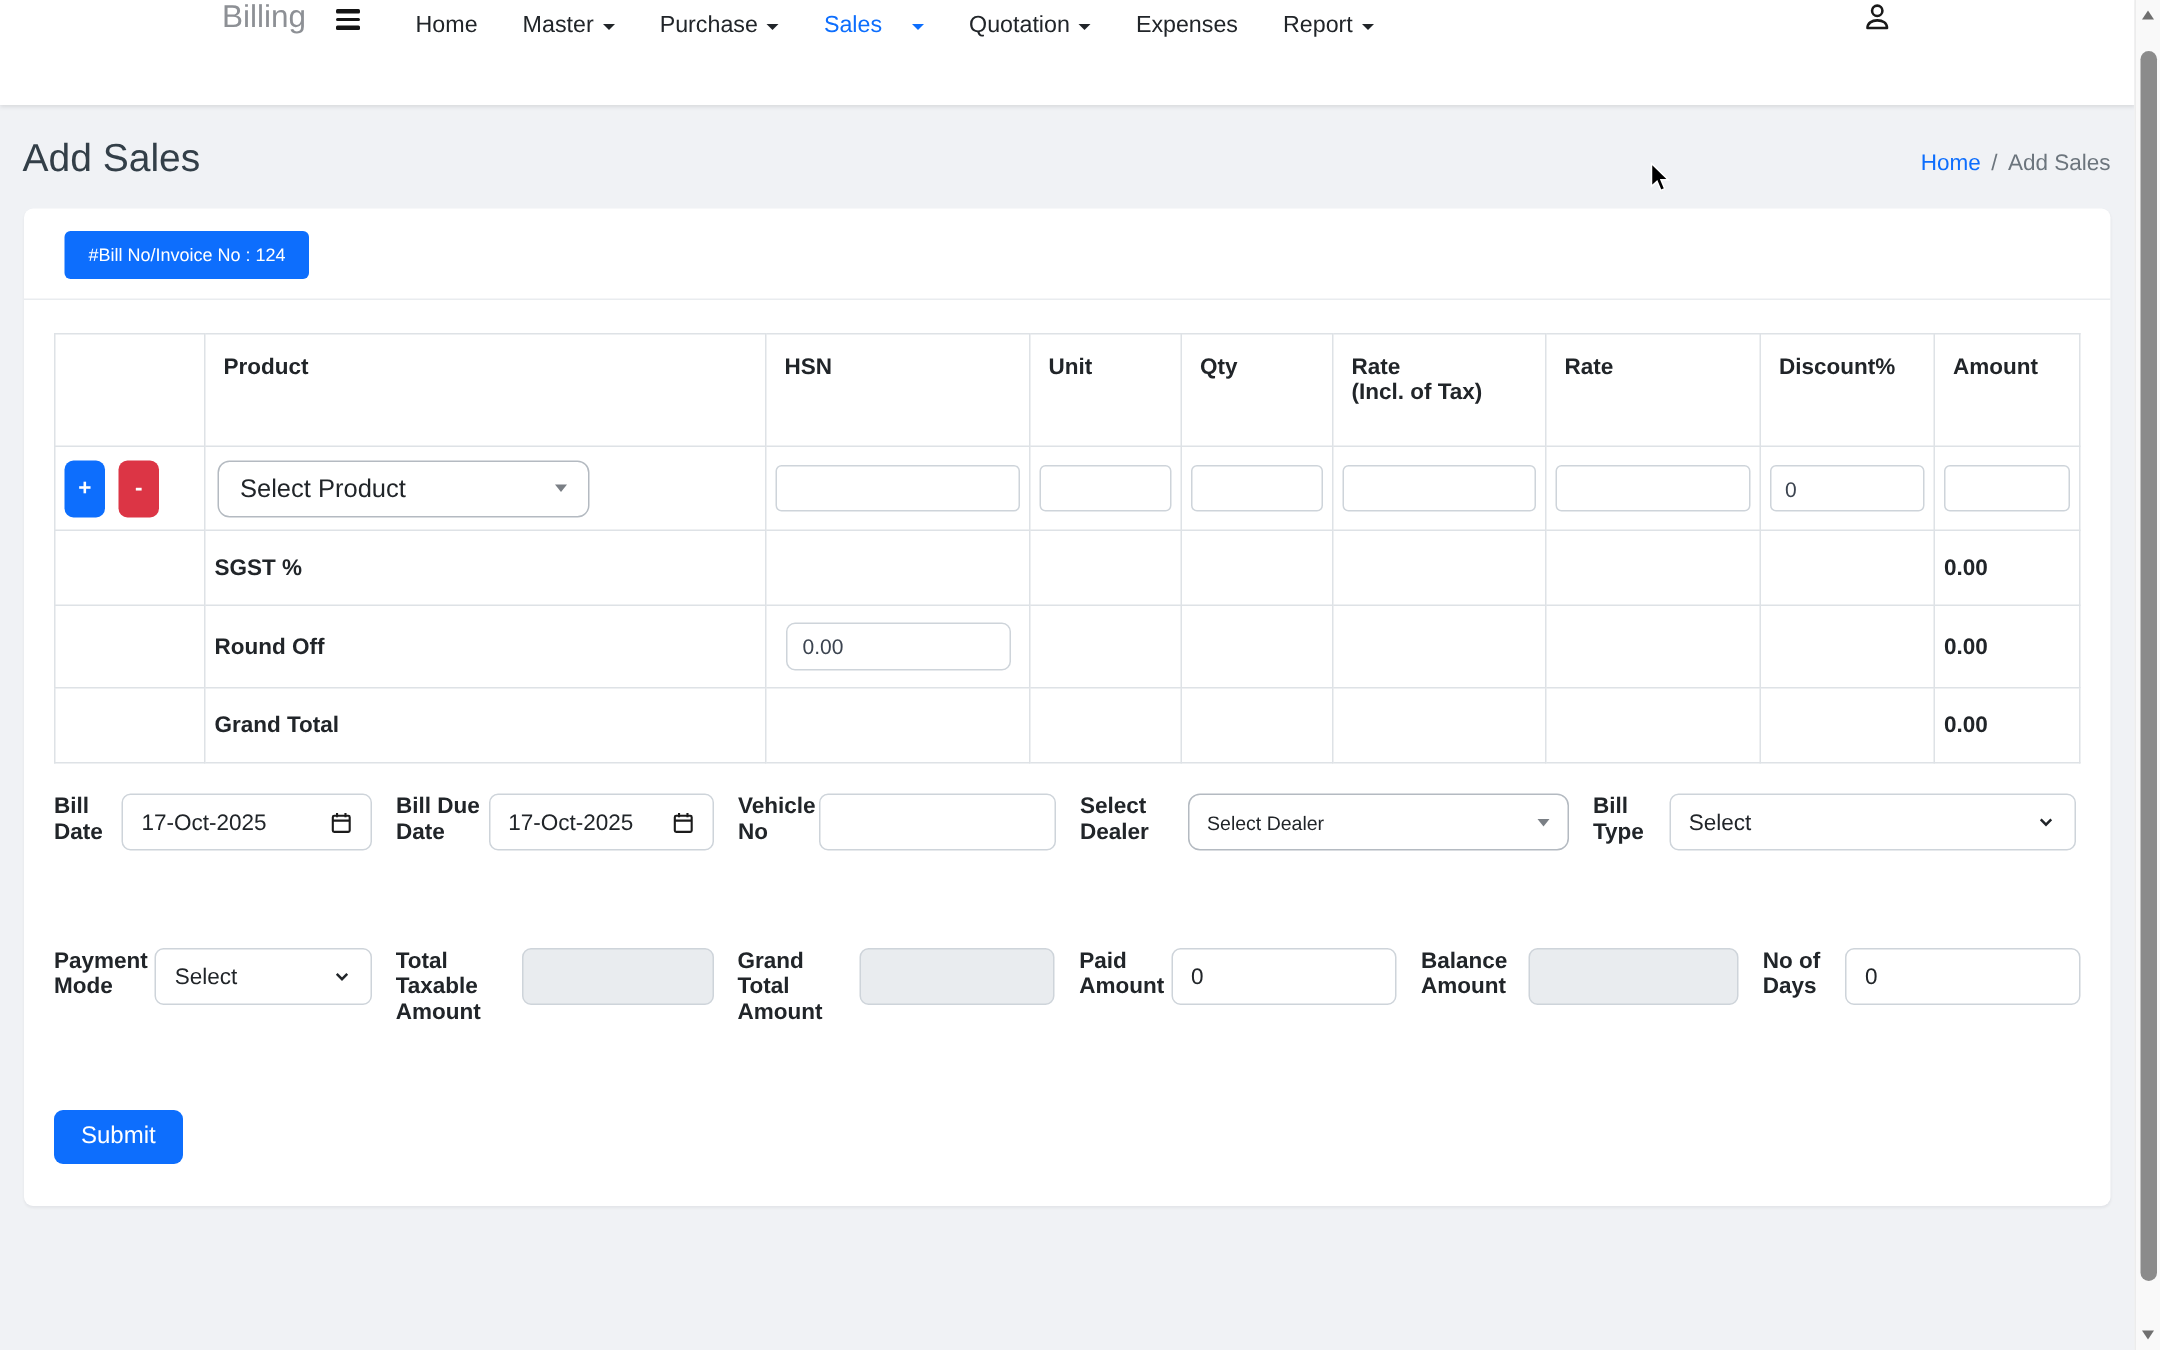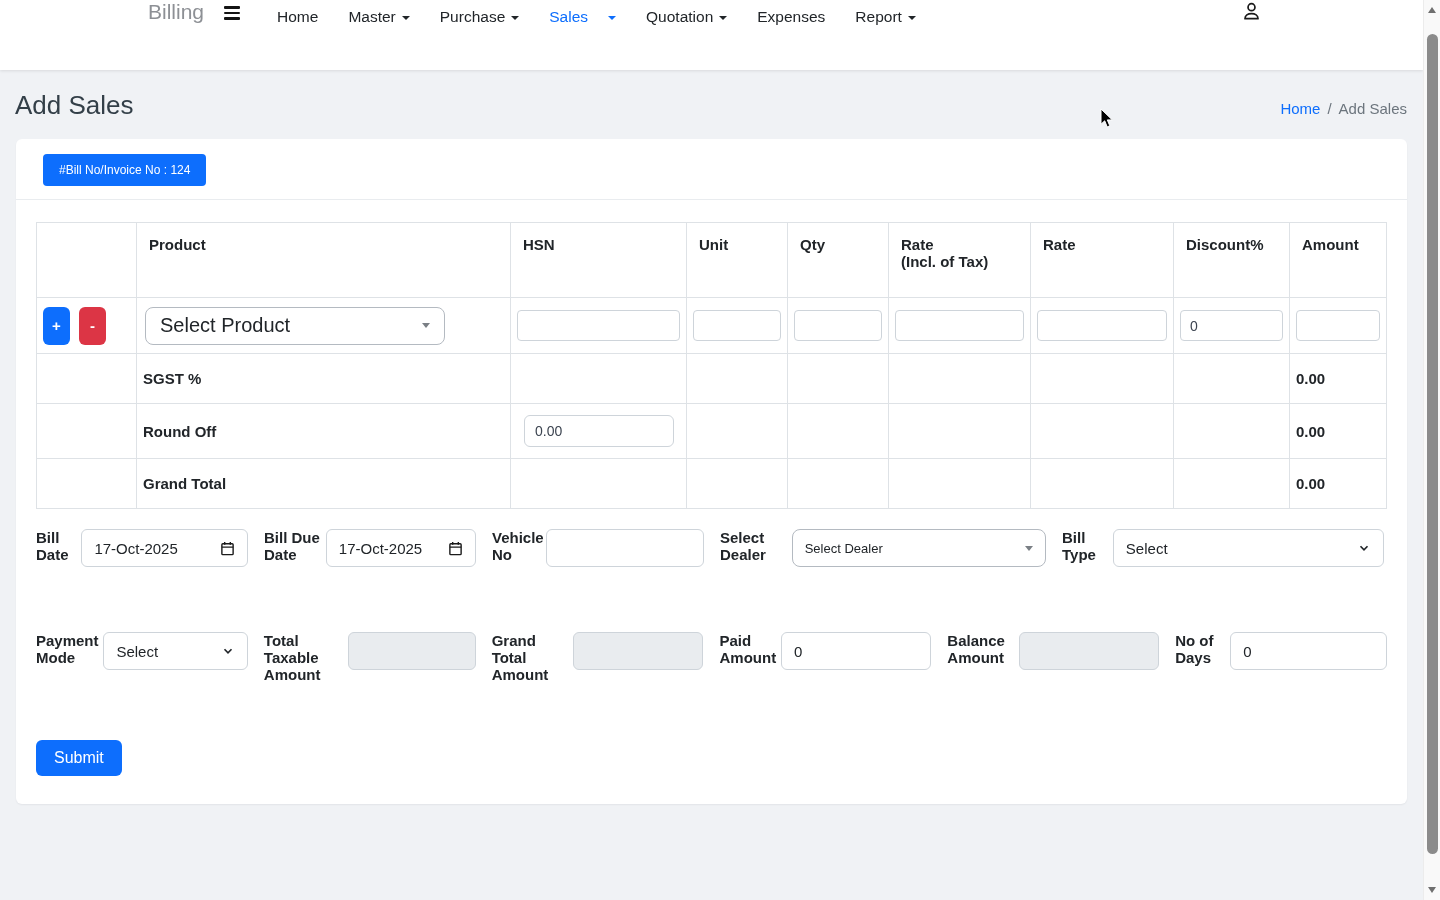--- a/index.html
+++ b/index.html
@@ -69,21 +69,21 @@
   .btn-remove { background: #dc3545; }
   .tbl-input {
     width: 100%; height: 31px; border: 1px solid #ced4da; border-radius: 4px;
     padding: 4px 9px; font-size: 14px; color: #3c4450; font-family: inherit; background: #fff;
   }
   .fake-select {
     display: flex; align-items: center; justify-content: space-between;
     border: 1px solid #b4bac1; border-radius: 8px; height: 38px;
     padding: 0 14px; cursor: pointer; background: #fff;
   }
-  .select-product { width: 300px; margin-left: 2px; font-size: 20px; }
+  .select-product { width: 248px; margin-left: 2px; font-size: 17px; }
   .fake-select .small-caret { width: 0; height: 0; border-left: 4px solid transparent; border-right: 4px solid transparent; border-top: 5px solid #7a7f85; }
   .roundoff-input { width: 150px; height: 32px; border: 1px solid #ced4da; border-radius: 6px; padding: 4px 10px; font-size: 14px; color: #3c4450; font-family: inherit; margin-left: 7px; }
 
   
   .form-row { display: flex; gap: 16px; margin-top: 20px; }
   .form-row.second { margin-top: 60px; }
   .fgroup { display: flex; flex-direction: row; }
   .fgroup label { font-weight: 700; font-size: 15px; margin-bottom: 9px; }
   .w212 { width: 212px; }
   .w326 { width: 326px; }

